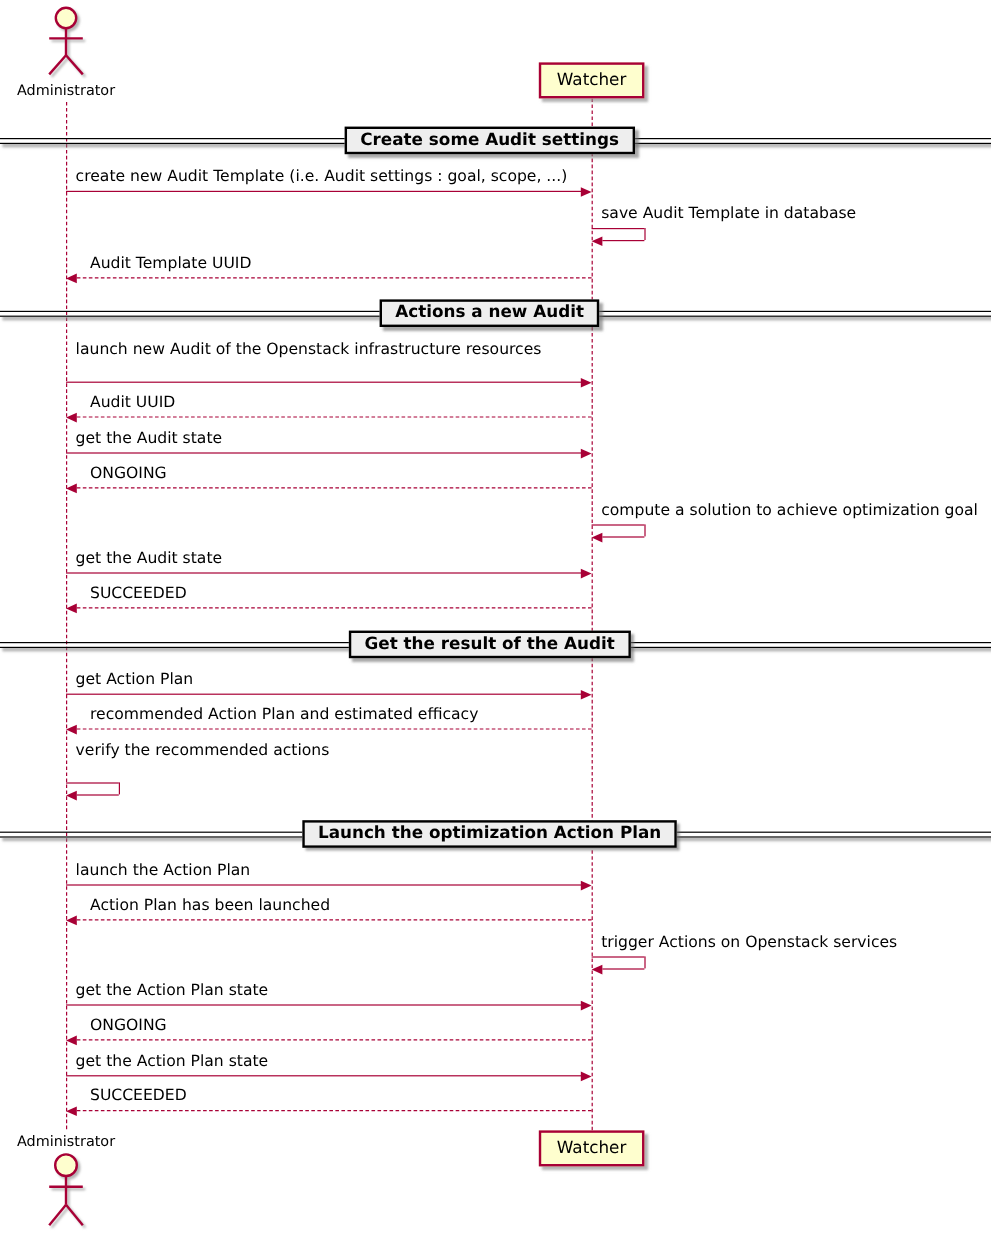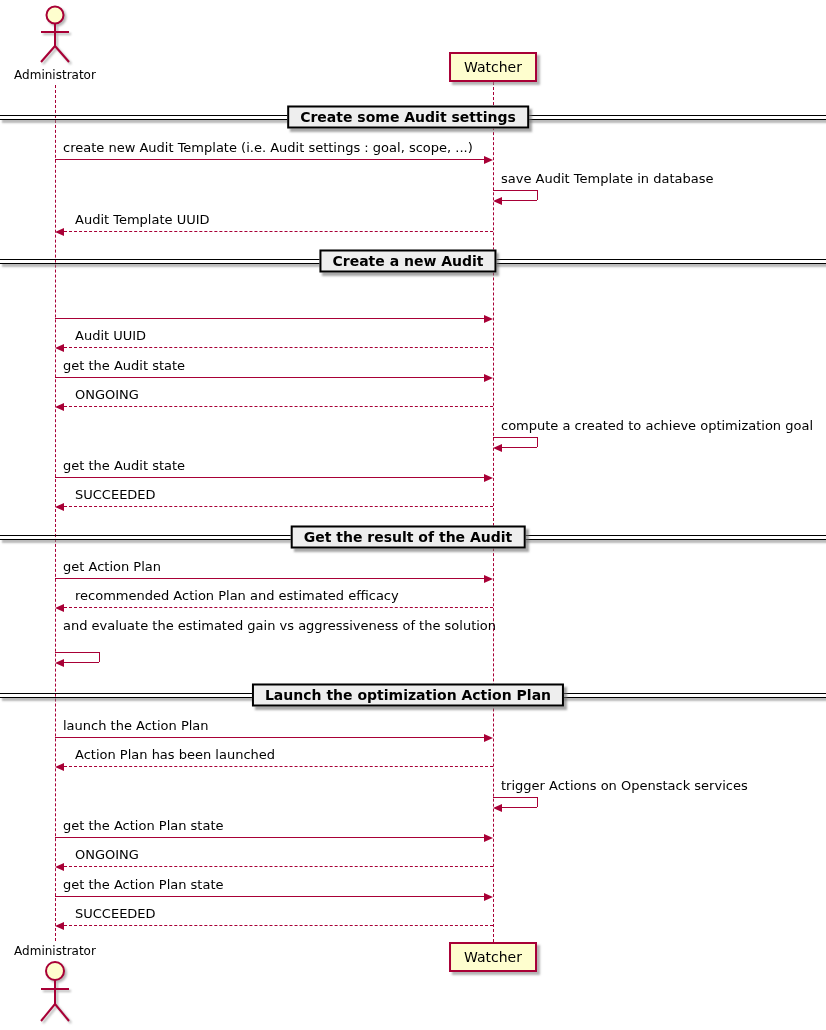--- a/index.html
+++ b/index.html
@@ -85,21 +85,21 @@
     <line x1="22" y1="45" x2="8" y2="62" stroke="#A80036" stroke-width="2"></line>
     <line x1="22" y1="45" x2="36" y2="62" stroke="#A80036" stroke-width="2"></line>
   </svg>
 
   <div class="participant-box" style="left:493px;top:942px;">Watcher</div>
 
   <div>
       <div class="divider-rule" style="top: 115px;"></div>
       <div class="divider-box" style="left: 408px; top: 117px;">Create some Audit settings</div>
       <div class="divider-rule" style="top: 259px;"></div>
-      <div class="divider-box" style="left: 408px; top: 261px;">Create a new Audit</div>
+      <div class="divider-box" style="left: 408px; top: 261px;">Actions a new Audit</div>
       <div class="divider-rule" style="top: 535px;"></div>
       <div class="divider-box" style="left: 408px; top: 537px;">Get the result of the Audit</div>
       <div class="divider-rule" style="top: 693px;"></div>
       <div class="divider-box" style="left: 408px; top: 695px;">Launch the optimization Action Plan</div>
     </div>
   <div>
       <div class="hline solid-line" style="left: 55px; width: 430px; top: 159px;"></div>
       <div class="arrow-right" style="left: 484px; top: 155.5px;"></div>
       <div class="msg-text" style="left: 63px; top: 140px;">
         <div>create new Audit Template (i.e. Audit settings : goal, scope, ...)</div>
@@ -112,20 +112,21 @@
         <div>save Audit Template in database</div>
       </div>
       <div class="hline dashed-line" style="left: 64px; width: 429px; top: 231px;"></div>
       <div class="arrow-left" style="left: 55px; top: 227.5px;"></div>
       <div class="msg-text" style="left: 75px; top: 212px;">
         <div>Audit Template UUID</div>
       </div>
       <div class="hline solid-line" style="left: 55px; width: 430px; top: 318px;"></div>
       <div class="arrow-right" style="left: 484px; top: 314.5px;"></div>
       <div class="msg-text" style="left: 63px; top: 284px;">
+        <div>launch new Audit of the Openstack infrastructure resources</div>
       </div>
       <div class="hline dashed-line" style="left: 64px; width: 429px; top: 347px;"></div>
       <div class="arrow-left" style="left: 55px; top: 343.5px;"></div>
       <div class="msg-text" style="left: 75px; top: 328px;">
         <div>Audit UUID</div>
       </div>
       <div class="hline solid-line" style="left: 55px; width: 430px; top: 377px;"></div>
       <div class="arrow-right" style="left: 484px; top: 373.5px;"></div>
       <div class="msg-text" style="left: 63px; top: 358px;">
         <div>get the Audit state</div>
@@ -133,21 +134,21 @@
       <div class="hline dashed-line" style="left: 64px; width: 429px; top: 406px;"></div>
       <div class="arrow-left" style="left: 55px; top: 402.5px;"></div>
       <div class="msg-text" style="left: 75px; top: 387px;">
         <div>ONGOING</div>
       </div>
       <div class="hline solid-line" style="left: 493px; width: 44px; top: 437px;"></div>
       <div class="vline" style="left: 537px; top: 437px; height: 10px;"></div>
       <div class="hline solid-line" style="left: 502px; width: 35px; top: 447px;"></div>
       <div class="arrow-left" style="left: 493px; top: 443.5px;"></div>
       <div class="msg-text" style="left: 501px; top: 418px;">
-        <div>compute a created to achieve optimization goal</div>
+        <div>compute a solution to achieve optimization goal</div>
       </div>
       <div class="hline solid-line" style="left: 55px; width: 430px; top: 477px;"></div>
       <div class="arrow-right" style="left: 484px; top: 473.5px;"></div>
       <div class="msg-text" style="left: 63px; top: 458px;">
         <div>get the Audit state</div>
       </div>
       <div class="hline dashed-line" style="left: 64px; width: 429px; top: 506px;"></div>
       <div class="arrow-left" style="left: 55px; top: 502.5px;"></div>
       <div class="msg-text" style="left: 75px; top: 487px;">
         <div>SUCCEEDED</div>
@@ -160,21 +161,21 @@
       <div class="hline dashed-line" style="left: 64px; width: 429px; top: 607px;"></div>
       <div class="arrow-left" style="left: 55px; top: 603.5px;"></div>
       <div class="msg-text" style="left: 75px; top: 588px;">
         <div>recommended Action Plan and estimated efficacy</div>
       </div>
       <div class="hline solid-line" style="left: 55px; width: 44px; top: 652px;"></div>
       <div class="vline" style="left: 99px; top: 652px; height: 10px;"></div>
       <div class="hline solid-line" style="left: 64px; width: 35px; top: 662px;"></div>
       <div class="arrow-left" style="left: 55px; top: 658.5px;"></div>
       <div class="msg-text" style="left: 63px; top: 618px;">
-        <div>and evaluate the estimated gain vs aggressiveness of the solution</div>
+        <div>verify the recommended actions</div>
       </div>
       <div class="hline solid-line" style="left: 55px; width: 430px; top: 737px;"></div>
       <div class="arrow-right" style="left: 484px; top: 733.5px;"></div>
       <div class="msg-text" style="left: 63px; top: 718px; text-align: right;">
         <div>launch the Action Plan</div>
       </div>
       <div class="hline dashed-line" style="left: 64px; width: 429px; top: 766px;"></div>
       <div class="arrow-left" style="left: 55px; top: 762.5px;"></div>
       <div class="msg-text" style="left: 75px; top: 747px;">
         <div>Action Plan has been launched</div>

